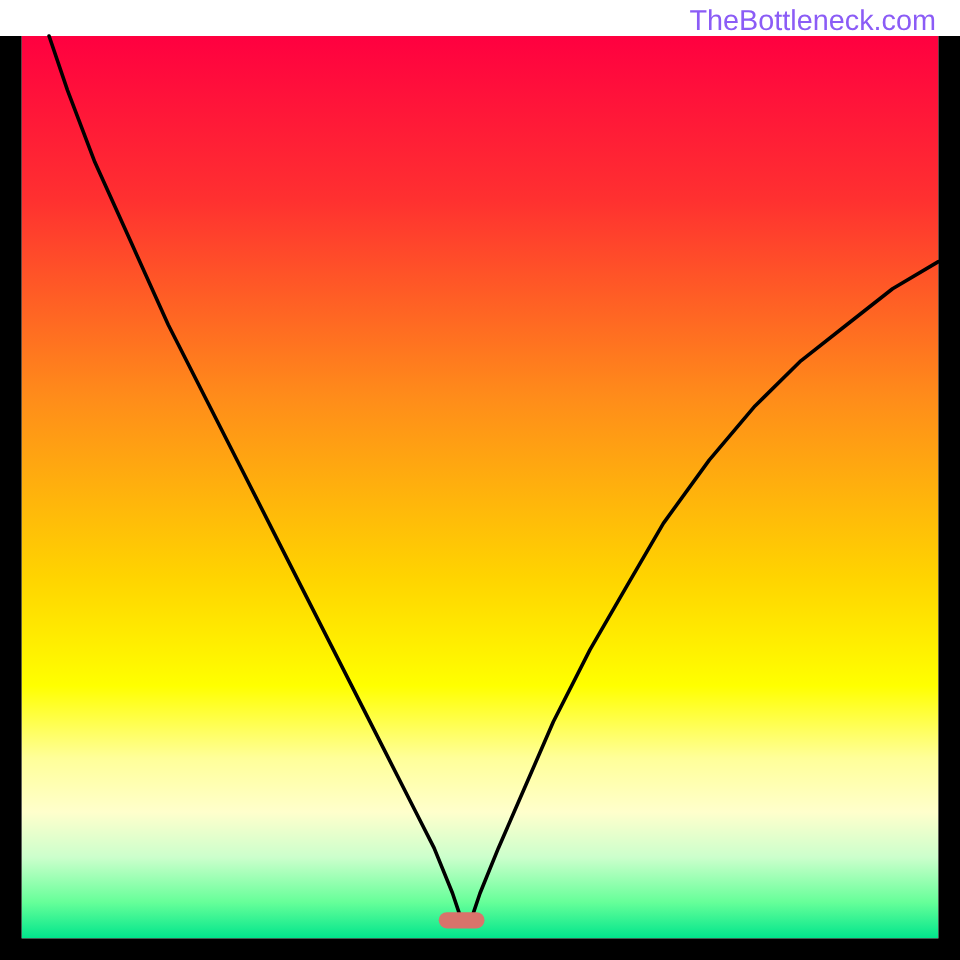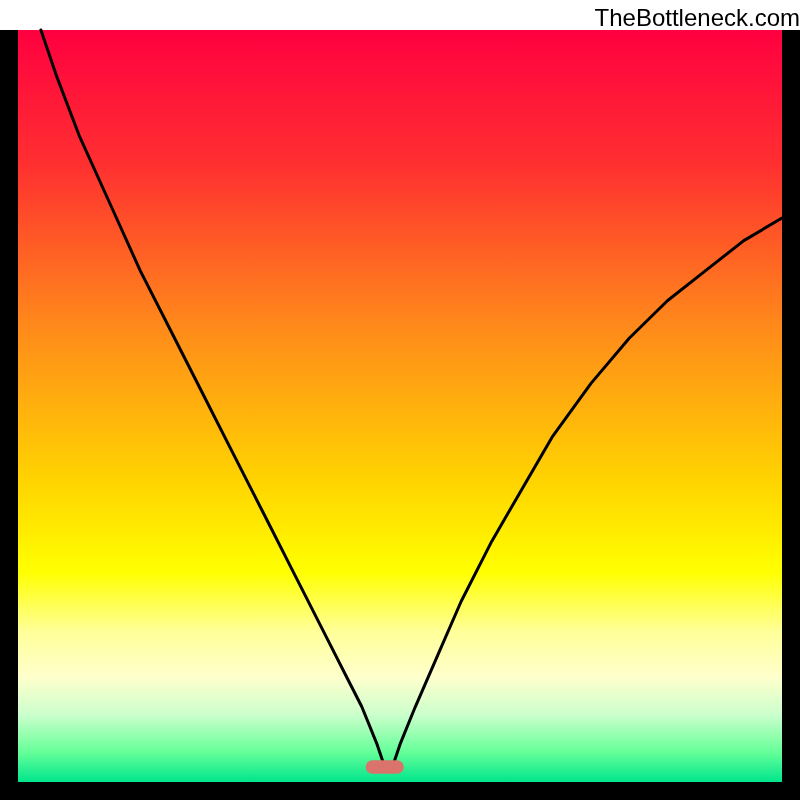--- a/index.html
+++ b/index.html
@@ -11,24 +11,24 @@
     overflow: hidden;
   }
   .container {
     position: relative;
     width: 800px;
     height: 800px;
   }
   .watermark {
     position: absolute;
     top: 4px;
-    right: 0;
+    right: 20px;
     font-family: Arial, Helvetica, sans-serif;
     font-size: 24px;
-    color: #000000;
+    color: #8b5cf6;
     z-index: 3;
   }
   svg {
     display: block;
   }
 </style>
 </head>
 <body>
 
 <div class="container">

